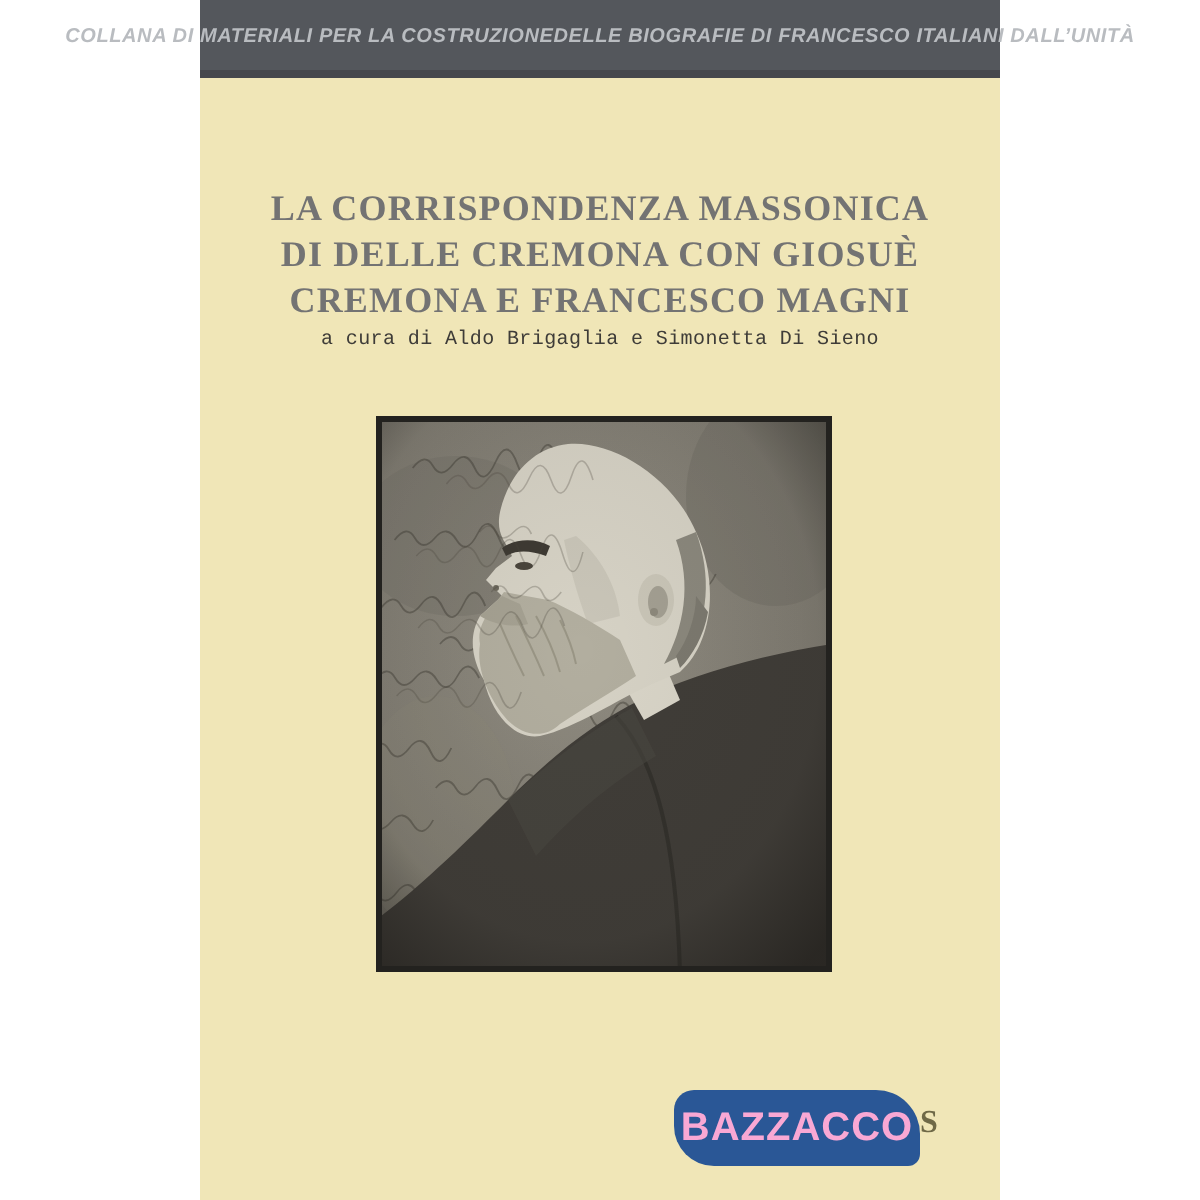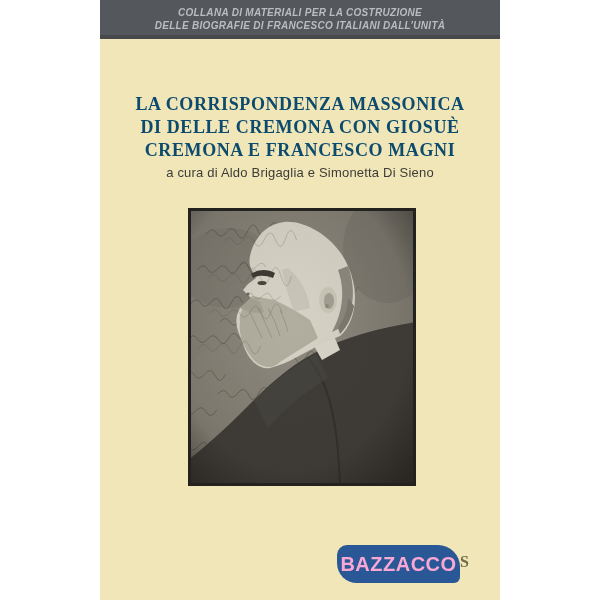--- a/index.html
+++ b/index.html
@@ -8,35 +8,35 @@
     font-family:"Liberation Sans", sans-serif;
   }
   .canvas{position:absolute;left:0;top:0;width:600px;height:600px;background:#ffffff;}
   .cover{
     position:absolute;left:100px;top:0;width:400px;height:600px;
     background:#f0e6b7;
   }
   .series-banner{
     position:absolute;left:0;top:0;width:100%;height:39px;
     background:#54575c;border-bottom:4px solid #46484c;
-    display:flex;flex-direction:column;justify-content:center;align-items:center;
+    display:flex;flex-direction:row;justify-content:center;align-items:center;
     padding-top:2px;box-sizing:border-box;
   }
   .series-banner .line{
     font:italic bold 10px/13px "Liberation Sans", sans-serif;
     color:#b9bcc0;letter-spacing:0.3px;white-space:nowrap;
   }
   .book-title{
     position:absolute;left:0;top:93px;width:100%;text-align:center;
     font-family:"Liberation Serif", serif;font-weight:bold;
-    font-size:18px;line-height:23px;color:#0c4a6e;letter-spacing:0.6px;
+    font-size:18px;line-height:23px;color:#737373;letter-spacing:0.6px;
   }
   .editors{
     position:absolute;left:0;top:165px;width:100%;text-align:center;
-    font-family:Liberation Sans, sans-serif;font-size:13px;color:#3e3c38;
+    font-family:Liberation Mono, monospace;font-size:10px;color:#3e3c38;
     letter-spacing:0.2px;
   }
   .portrait{
     position:absolute;left:88px;top:208px;width:228px;height:278px;
     background:#7b7870;
   }
   .portrait svg{display:block;width:100%;height:100%;}
   .seller-badge{
     position:absolute;left:237px;top:545px;width:123px;height:38px;
     background:#2a5796;border-radius:10px 22px 6px 20px;

